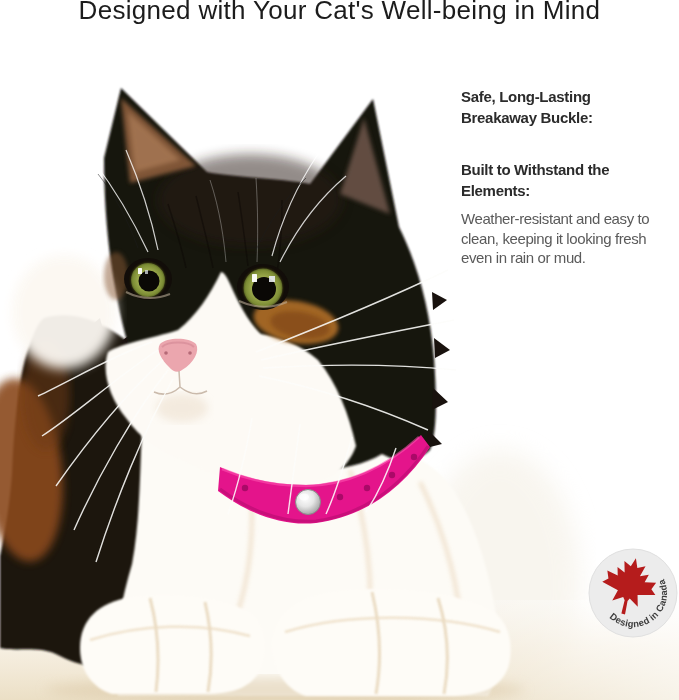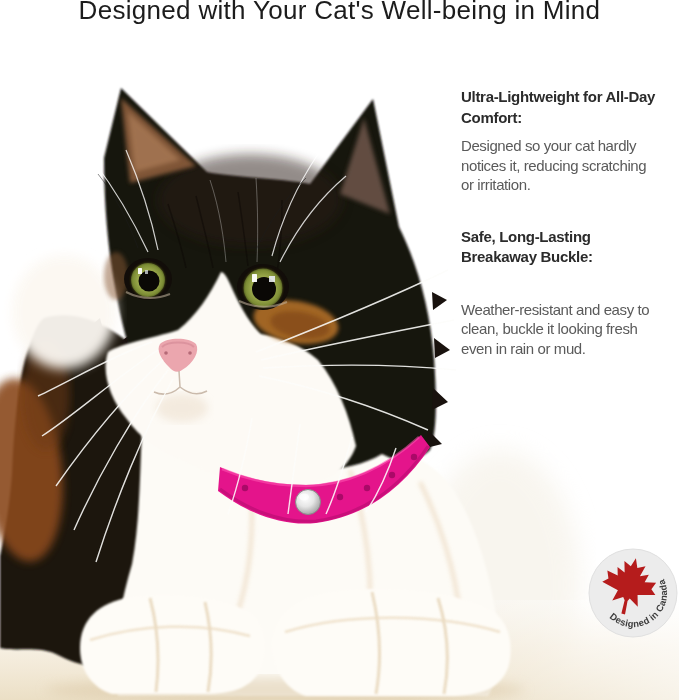--- a/index.html
+++ b/index.html
@@ -236,29 +236,24 @@
       <text class="badge-text">
         <textPath href="#badgeArc" startOffset="50%" text-anchor="middle">Designed in Canada</textPath>
       </text>
     </g>
   </svg>
 
   <h1 class="title">Designed with Your Cat's Well-being in Mind</h1>
 
   <div class="features">
     <section class="feature-block">
-      <h2 class="feature-heading">Ultra-Lightweight for All-Day
-Comfort:</h2>
-      <p class="feature-body">Designed so your cat hardly
-notices it, reducing scratching
-or irritation.</p>
-    </section>
-    <section class="feature-block">
       <h2 class="feature-heading">Safe, Long-Lasting
 Breakaway Buckle:</h2>
     </section>
     <section class="feature-block">
+      <h2 class="feature-heading">Built to Withstand the
+Elements:</h2>
       <p class="feature-body">Weather-resistant and easy to
-clean, buckle it looking fresh
+clean, keeping it looking fresh
 even in rain or mud.</p>
     </section>
   </div>
 </div>
 
 </body></html>

